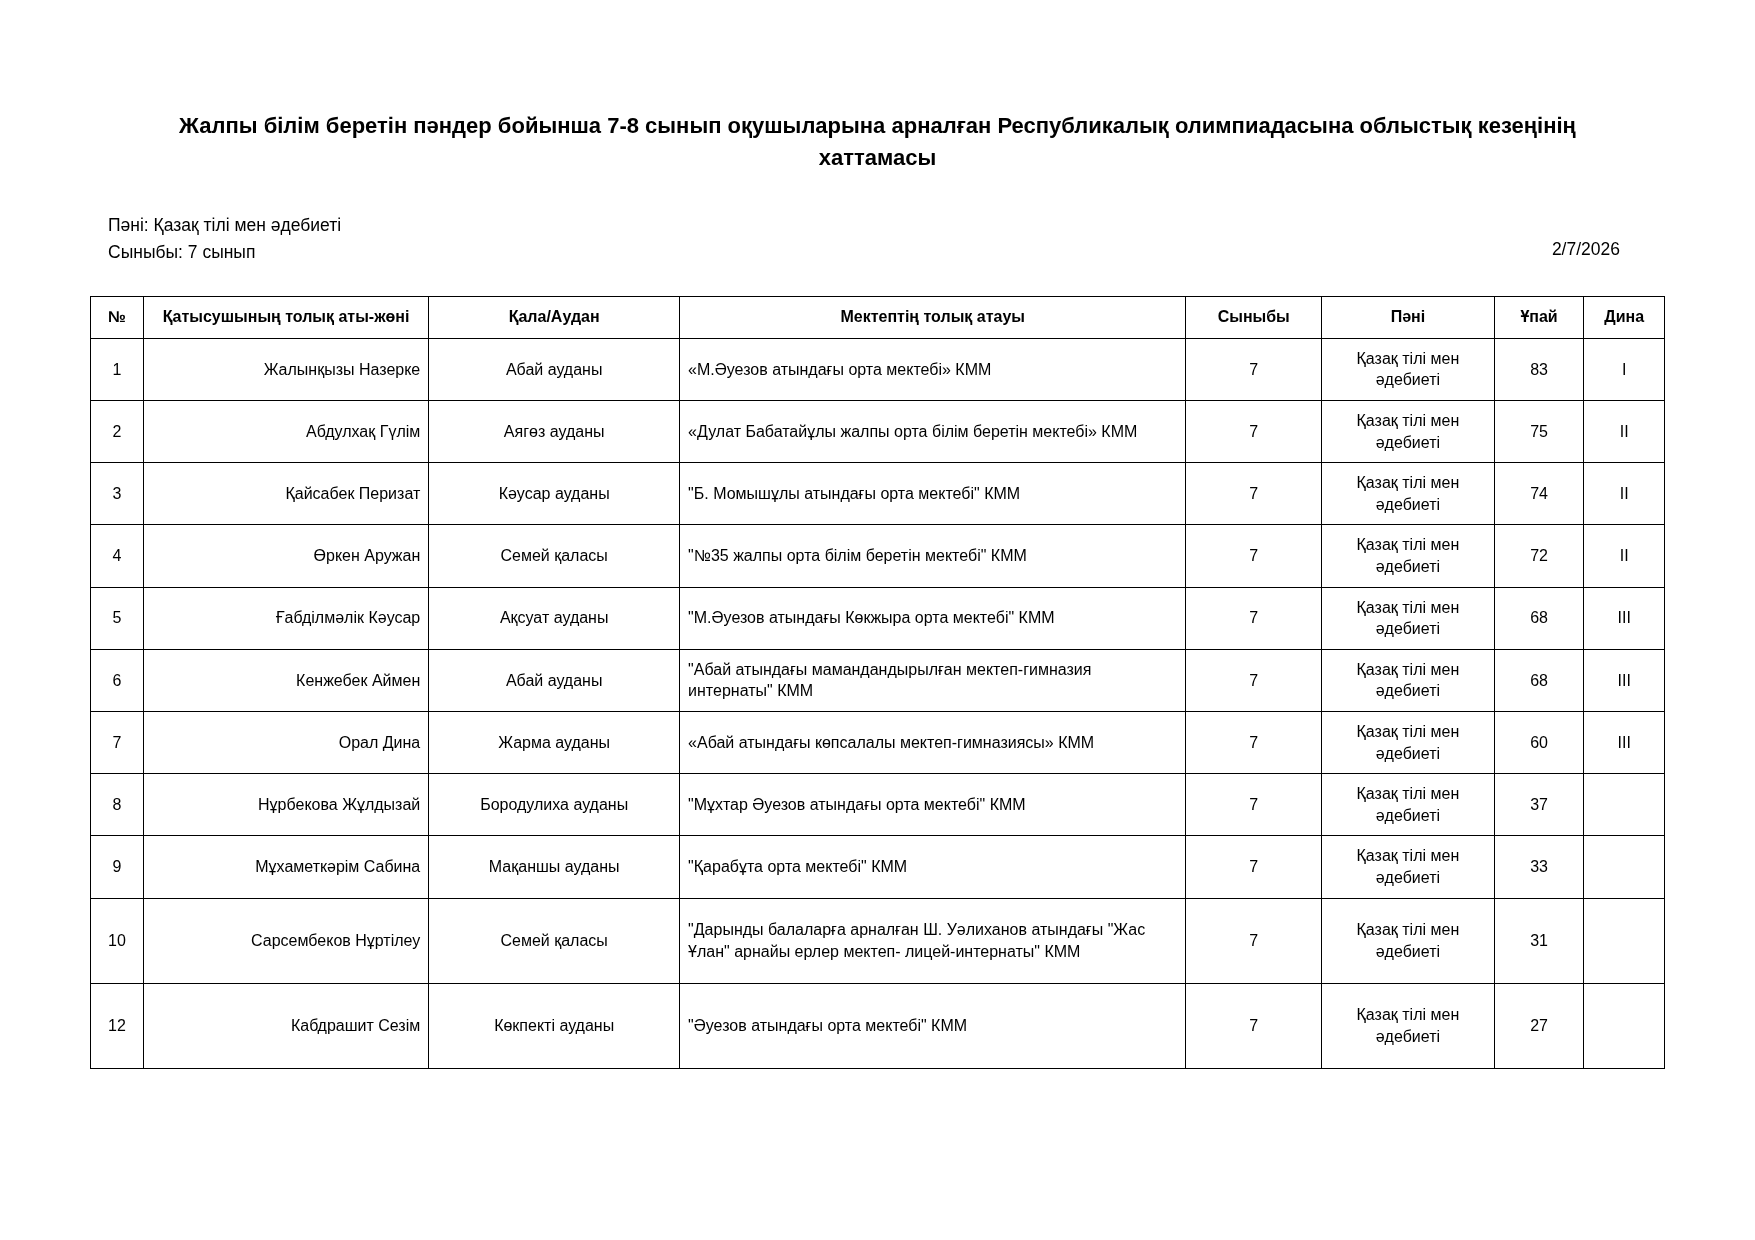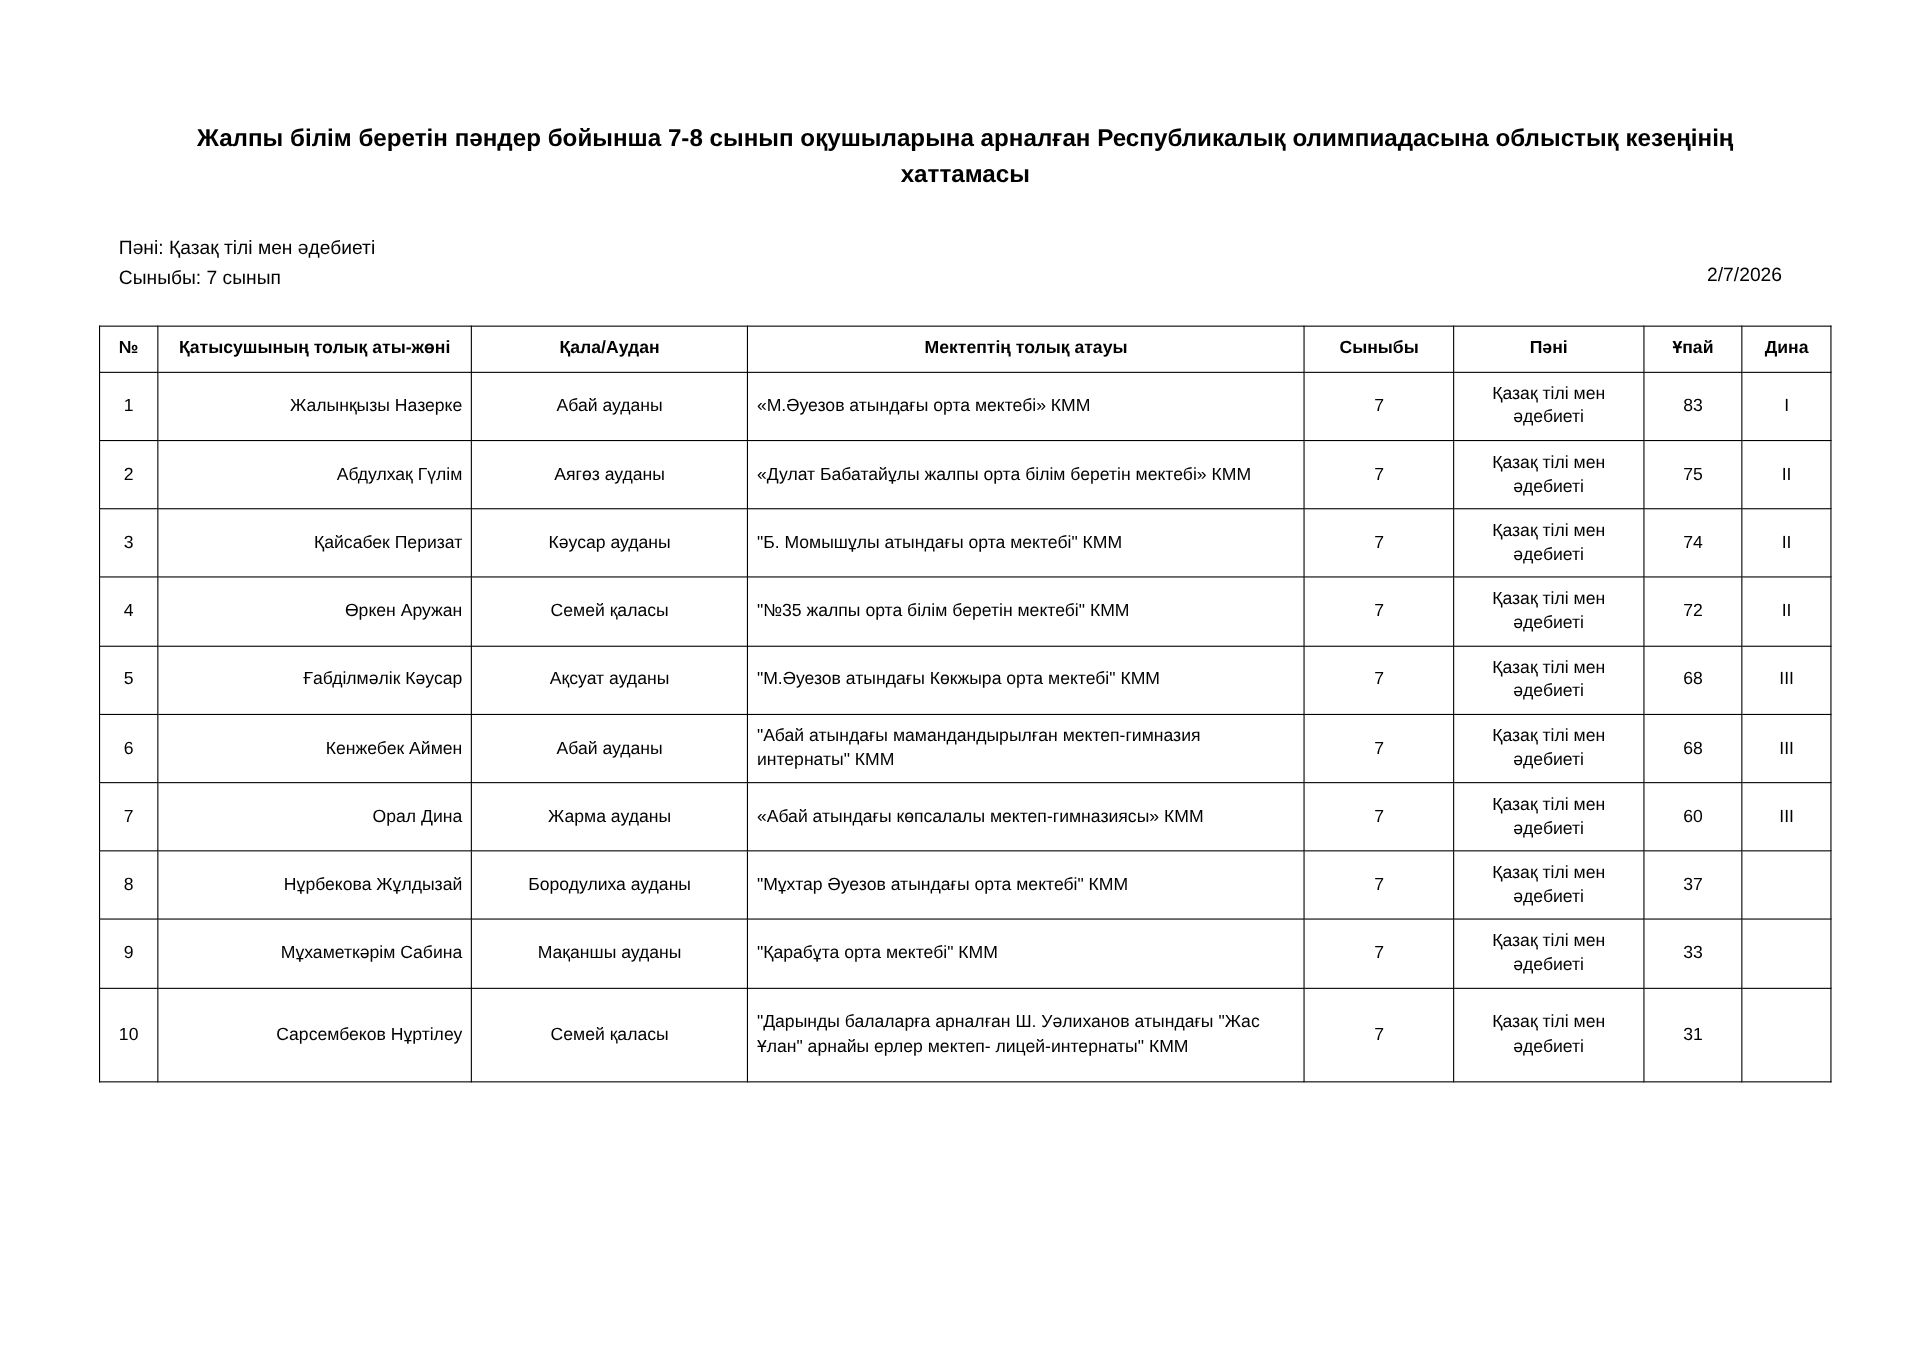--- a/index.html
+++ b/index.html
@@ -210,16 +210,26 @@
       <tr>
         <td class="cell-center tall">10</td>
         <td class="cell-name">Сарсембеков Нұртілеу</td>
         <td class="cell-city">Семей қаласы</td>
         <td class="cell-school">"Дарынды балаларға арналған Ш. Уәлиханов атындағы "Жас Ұлан" арнайы ерлер мектеп- лицей-интернаты" КММ</td>
         <td class="cell-center">7</td>
         <td class="cell-center">Қазақ тілі мен әдебиеті</td>
         <td class="cell-center">31</td>
         <td class="cell-center"></td>
       </tr>
+      <tr>
+        <td class="cell-center tall">12</td>
+        <td class="cell-name">Кабдрашит Сезім</td>
+        <td class="cell-city">Көкпекті ауданы</td>
+        <td class="cell-school">"Әуезов атындағы орта мектебі" КММ</td>
+        <td class="cell-center">7</td>
+        <td class="cell-center">Қазақ тілі мен әдебиеті</td>
+        <td class="cell-center">27</td>
+        <td class="cell-center"></td>
+      </tr>
     </tbody>
   </table>
 
 </div>
 
 </body></html>

